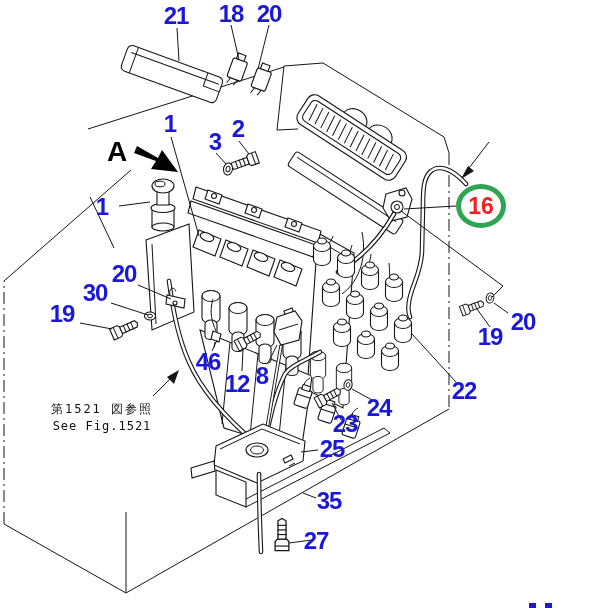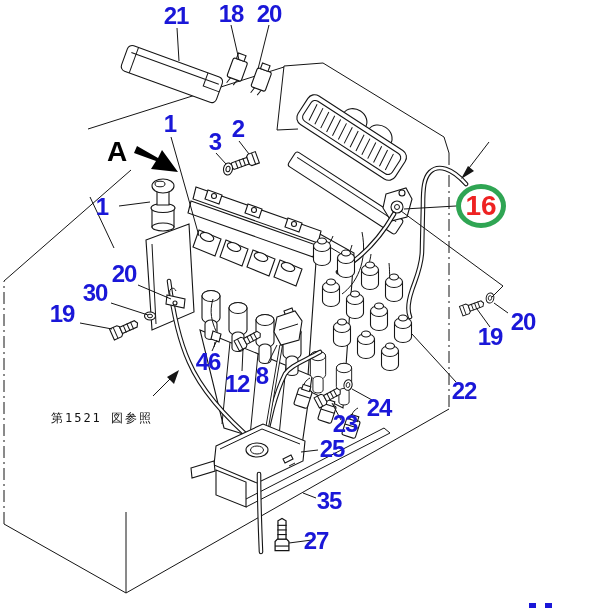--- a/index.html
+++ b/index.html
@@ -9,21 +9,21 @@
   .co{position:absolute;transform:translate(-50%,-50%);font-weight:bold;font-size:24px;
       color:#1a17d8;line-height:1;letter-spacing:-1px;cursor:default;}
   .view-a{position:absolute;transform:translate(-50%,-50%);font-weight:bold;font-size:28px;
       color:#000;line-height:1;}
   .ref{position:absolute;transform:translate(-50%,-50%);font-family:"DejaVu Sans Mono",monospace;
       font-size:12px;color:#111;text-align:center;white-space:nowrap;line-height:17px;
       letter-spacing:1px;}
   .ref .jp{letter-spacing:2px;}
   .badge{position:absolute;left:481px;top:206px;transform:translate(-50%,-50%);
       width:50px;height:44px;border:5px solid #2fa553;border-radius:50%;box-sizing:border-box;
-      display:flex;align-items:center;justify-content:center;font-weight:bold;font-size:28px;
+      display:flex;align-items:center;justify-content:center;font-weight:bold;font-size:23px;
       color:#ee2222;background:transparent;}
   .pt{stroke:#151515;stroke-width:1.1;fill:#ffffff;}
   .thin{stroke:#151515;stroke-width:1;fill:none;}
   .tube-o{stroke:#151515;stroke-width:4.6;fill:none;stroke-linecap:round;}
   .tube-i{stroke:#ffffff;stroke-width:2.4;fill:none;stroke-linecap:round;}
   .rod-o{stroke:#151515;stroke-width:3.6;fill:none;stroke-linecap:round;}
   .rod-i{stroke:#ffffff;stroke-width:1.7;fill:none;stroke-linecap:round;}
 </style>
 </head>
 <body>
@@ -323,15 +323,16 @@
 <div class="co" style="left:316px;top:541px">27</div>
 
 <div class="view-a" style="left:117px;top:152px">A</div>
 
 <div class="badge">
   <span>16</span>
 </div>
 
 <div class="ref" style="left:102px;top:418px">
   <div class="jp">第1521 図参照</div>
+  <div class="en">See Fig.1521</div>
 </div>
 
 </div>
 
 </body></html>

